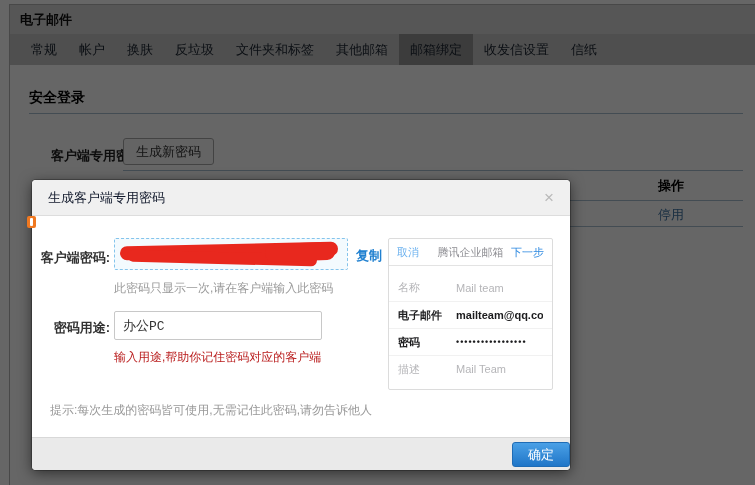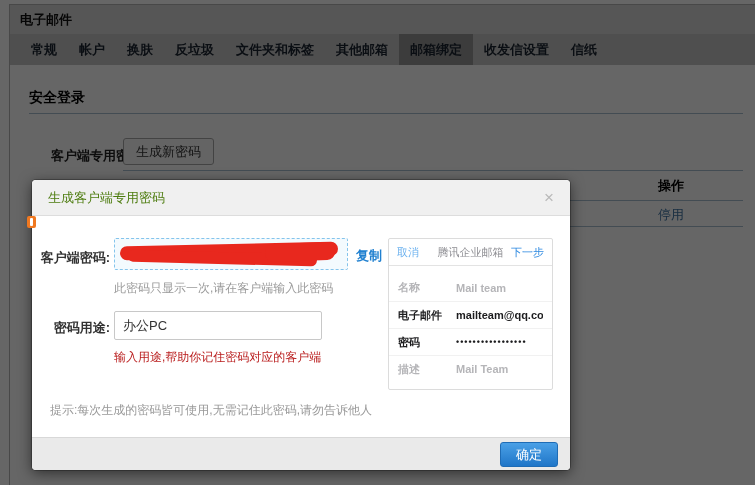--- a/index.html
+++ b/index.html
@@ -9,21 +9,21 @@
   
   #bg-page { position:absolute; inset:0; background:#fff; z-index:0; }
   #bg-panel { position:absolute; left:9px; top:4px; right:0; bottom:0;
     background:#fff; border-left:1px solid #b5b5b5; border-top:1px solid #b5b5b5; }
   #bg-header { position:absolute; left:0; top:0; right:0; height:29px;
     background:#d8d8d8; }
   #bg-title { position:absolute; left:10px; top:0; line-height:29px;
     font-size:13px; font-weight:bold; color:#111; }
   #bg-tabs { position:absolute; left:0; top:29px; right:0; height:31px;
     background:#c6c6c6; display:flex; align-items:stretch; padding-left:10px; }
-  .tab { font-size:13px; font-weight:bold; color:#1b2430; line-height:31px;
+  .tab { font-size:13px; font-weight:normal; color:#1b2430; line-height:31px;
     padding:0 11px; white-space:nowrap; cursor:pointer; }
   .tab.active { background:#969696; }
   #bg-section-title { position:absolute; left:19px; top:84px;
     font-size:14px; font-weight:bold; color:#000; }
   .hline { position:absolute; height:1px; background:#a9bed0; }
   #bg-field-label { position:absolute; left:41px; top:142px;
     font-size:13px; font-weight:bold; color:#222; }
   #bg-generate-btn { position:absolute; left:113px; top:133px; height:27px;
     padding:0 12px; font-size:13px; color:#333; background:#fbfbfb;
     border:1px solid #a8a8a8; border-radius:3px; line-height:25px; cursor:pointer; }
@@ -41,68 +41,68 @@
   #edge-marker::after { content:""; position:absolute; left:3px; top:2px;
     width:3px; height:8px; background:#fff; border-radius:1px; }
 
   
   #modal { position:absolute; left:32px; top:180px; width:538px; height:290px;
     background:#fff; border-radius:4px; z-index:10;
     box-shadow:0 3px 14px rgba(0,0,0,0.55), 0 0 0 1px rgba(0,0,0,0.25); }
   #modal-header { position:absolute; left:0; top:0; right:0; height:36px;
     background:#f0f0f0; border-bottom:1px solid #ddd; border-radius:4px 4px 0 0; }
   #modal-title { position:absolute; left:16px; top:0; line-height:36px;
-    font-size:13px; color:#4d7c0f; }
+    font-size:13px; color:#0f172a; }
   #modal-close { position:absolute; right:12px; top:0; line-height:36px;
     font-size:17px; color:#b9b9b9; cursor:pointer; padding:0 4px; }
 
   #pwd-label { position:absolute; left:0; top:69px; width:78px;
     text-align:right; font-size:13px; font-weight:bold; color:#333; }
   #pwd-box { position:absolute; left:82px; top:58px; width:234px; height:32px;
     border:1px dashed #84c4ec; background:#f3fafe; border-radius:2px; }
   .scribble { position:absolute; background:#e8281e; border-radius:8px; }
   #scr1 { left:5px; top:5px; width:218px; height:14px; transform:rotate(-1.2deg); }
   #scr2 { left:12px; top:13px; width:190px; height:12px; transform:rotate(1.5deg); }
   #scr3 { left:150px; top:4px; width:70px; height:18px; transform:rotate(-2deg); }
   #copy-link { position:absolute; left:324px; top:67px; font-size:13px;
     font-weight:bold; color:#2080d0; cursor:pointer; }
   #pwd-hint { position:absolute; left:82px; top:100px; font-size:12px; color:#9a9a9a; }
 
   #purpose-label { position:absolute; left:0; top:139px; width:78px;
     text-align:right; font-size:13px; font-weight:bold; color:#333; }
   #purpose-input { position:absolute; left:82px; top:131px; width:208px; height:29px;
     border:1px solid #c8c8c8; border-radius:2px; font-size:13px; color:#333;
-    padding:0 8px; font-family:Liberation Sans, sans-serif; }
+    padding:0 8px; font-family:Liberation Mono, monospace; }
   #purpose-hint { position:absolute; left:82px; top:169px; font-size:12px; color:#b91c1c; }
 
   #modal-tip { position:absolute; left:18px; top:222px; font-size:12px; color:#999; }
 
   
   #preview { position:absolute; left:356px; top:58px; width:165px; height:152px;
     background:#fff; border:1px solid #dcdcdc; border-radius:2px; overflow:hidden; }
   #preview-bar { position:relative; height:27px; border-bottom:1px solid #e3e3e3; }
   #preview-cancel { position:absolute; left:8px; line-height:27px; font-size:11px;
     color:#6db2ef; cursor:pointer; }
   #preview-title { position:absolute; left:0; right:0; text-align:center;
     line-height:27px; font-size:11px; color:#8e8e93; }
   #preview-next { position:absolute; right:8px; line-height:27px; font-size:11px;
     color:#2f8ae0; cursor:pointer; }
   #preview-rows { margin-top:8px; }
   .prow { display:flex; align-items:center; height:27px; padding:0 9px;
     border-top:1px solid #f1f1f1; }
   .prow:first-child { border-top:none; }
   .prow .plabel { width:58px; font-size:11px; flex:none; }
   .prow .pvalue { font-size:11px; white-space:nowrap; overflow:hidden; }
-  .prow.muted .plabel, .prow.muted .pvalue { color:#b5b5b8; font-weight:bold; }
+  .prow.muted .plabel, .prow.muted .pvalue { color:#b5b5b8; font-weight:normal; }
   .prow.strong .plabel, .prow.strong .pvalue { color:#1c1c1e; font-weight:bold; }
   #prow-pwd .pvalue { font-size:9px; letter-spacing:1px; }
 
   #modal-footer { position:absolute; left:0; bottom:0; right:0; height:33px;
     background:#eaeaea; border-top:1px solid #d8d8d8; border-radius:0 0 4px 4px; }
-  #confirm-btn { position:absolute; right:12px; top:4px; width:58px; height:25px;
+  #confirm-btn { position:absolute; right:0; top:4px; width:58px; height:25px;
     background:linear-gradient(#4aa0e6,#2076c8); border:1px solid #1f6cb5;
     border-radius:3px; color:#fff; font-size:13px; text-align:center;
     line-height:23px; cursor:pointer; }
 </style>
 </head>
 <body>
 
 <div id="bg-page">
   <div id="bg-panel">
     <div id="bg-header">

